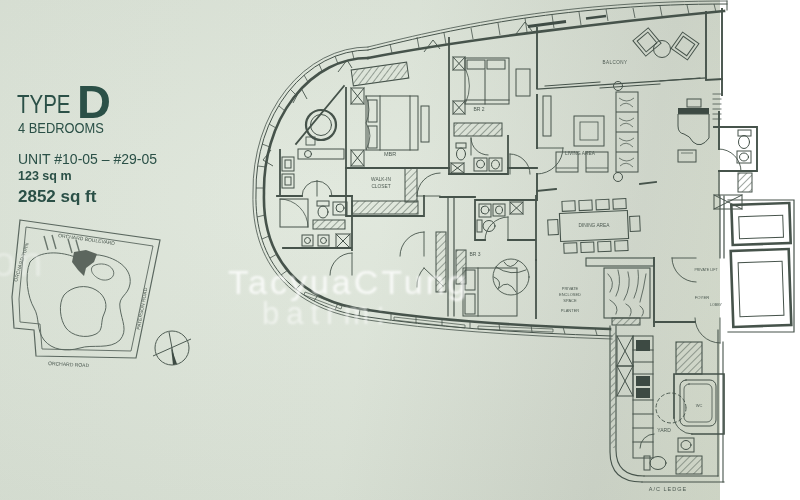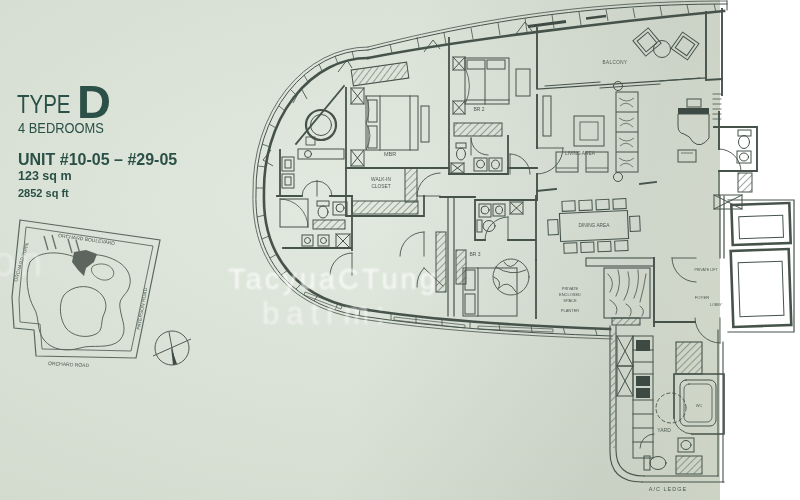--- a/index.html
+++ b/index.html
@@ -17,25 +17,25 @@
 <body>
 <div id="page">
 <div id="vign"></div>
 
 <div class="ttl" style="left:17px;top:90px;font-size:25px;transform:scaleX(0.82);transform-origin:0 0;">TYPE</div>
 
 <div class="ttl" style="left:77px;top:74px;font-size:47px;font-weight:bold;">D</div>
 
 <div class="ttl" style="left:18px;top:120px;font-size:14px;transform:scaleX(0.92);transform-origin:0 0;">4 BEDROOMS</div>
 
-<div class="ttl" style="left:18px;top:151px;font-size:16px;font-weight:bold;">UNIT #10-05 – #29-05</div>
+<div class="ttl" style="left:18px;top:151px;font-size:14px;font-weight:normal;">UNIT #10-05 – #29-05</div>
 
 <div class="ttl" style="left:18px;top:169px;font-size:12.5px;font-weight:bold;">123 sq m</div>
 
-<div class="ttl" style="left:18px;top:187px;font-size:11px;font-weight:bold;">2852 sq ft</div>
+<div class="ttl" style="left:18px;top:187px;font-size:17px;font-weight:bold;">2852 sq ft</div>
 
 <svg width="800" height="500" viewBox="0 0 800 500">
 <defs>
 <pattern id="hat" width="5" height="5" patternUnits="userSpaceOnUse" patternTransform="rotate(45)">
 <rect width="5" height="5" fill="none"></rect>
 <line x1="0" y1="0" x2="0" y2="5" stroke="#55625a" stroke-width="1.1"></line>
 </pattern>
 <pattern id="hat2" width="4" height="4" patternUnits="userSpaceOnUse" patternTransform="rotate(-45)">
 <rect width="4" height="4" fill="none"></rect>
 <line x1="0" y1="0" x2="0" y2="4" stroke="#55625a" stroke-width="1"></line>
@@ -542,16 +542,16 @@
 <path d="M678,114 H709 V138 Q701,149 693,142 Q690,136 684,134 Q678,133 678,126 Z"></path>
 
 <rect x="678" y="150" width="18" height="12"></rect>
 <path d="M681,153 H693" stroke-width="0.7"></path>
 </g>
 </svg>
 
 <div class="wm" style="left:-8px;top:238px;font-size:42px;opacity:0.33;letter-spacing:4px;">on</div>
 
 
-<div class="wm" style="left:228px;top:263px;font-size:29px;opacity:0.8;letter-spacing:3px;">TacyuaCTung</div>
+<div class="wm" style="left:228px;top:263px;font-size:34px;opacity:0.8;letter-spacing:3px;">TacyuaCTung</div>
 
 <div class="wm" style="left:262px;top:296px;font-size:31px;opacity:0.55;letter-spacing:7px;">batrm:</div>
 </div>
 
 </body></html>

